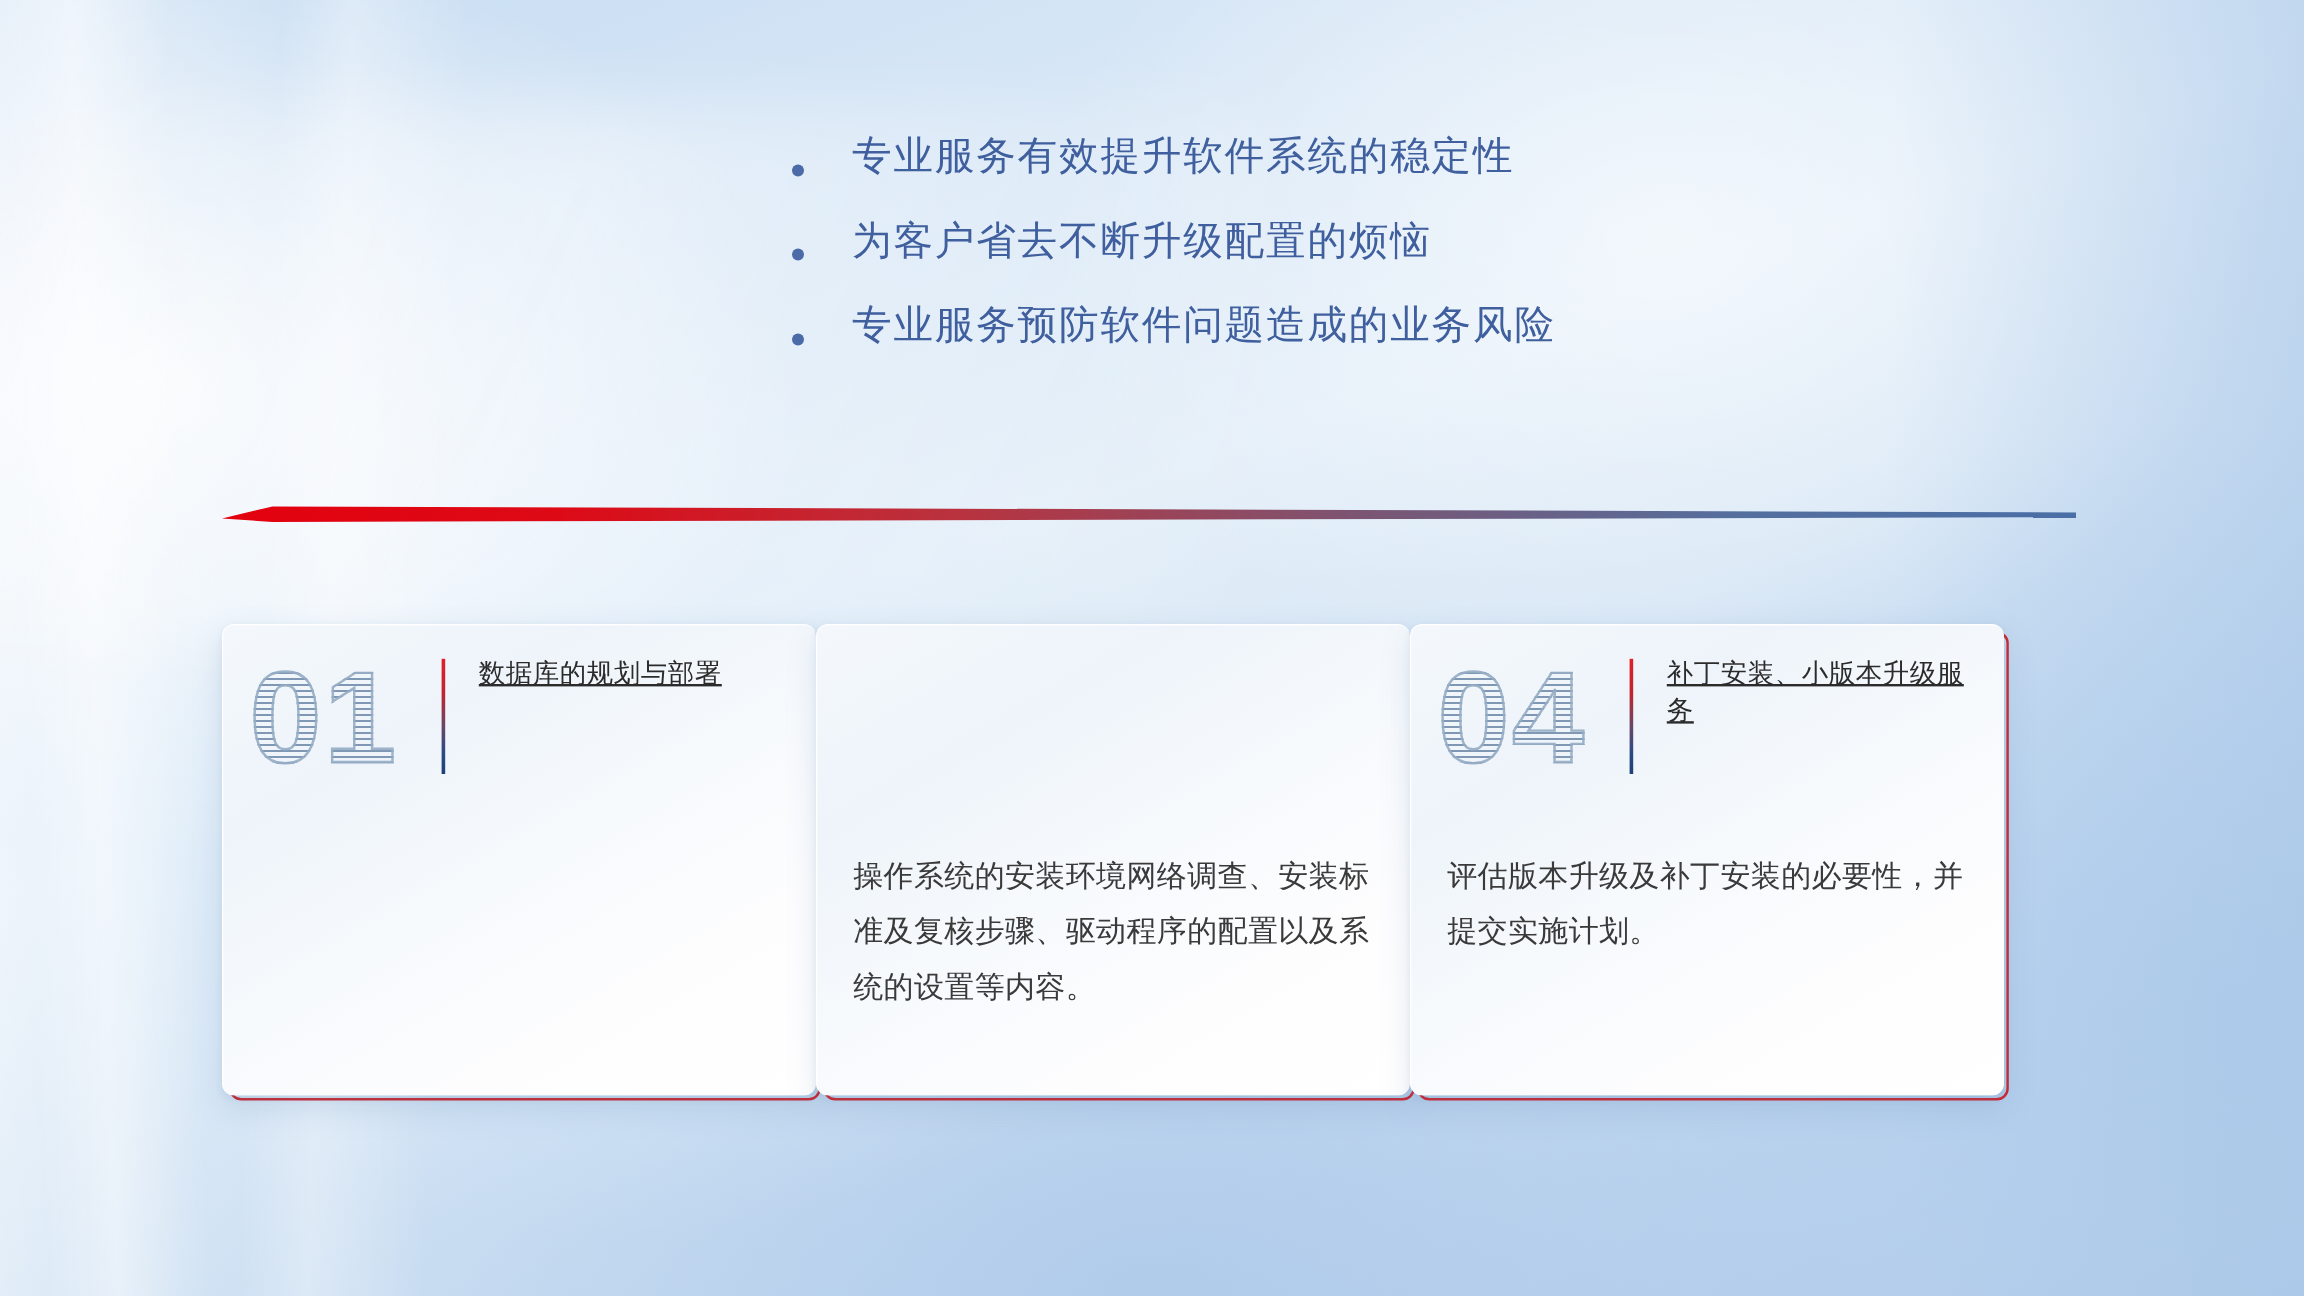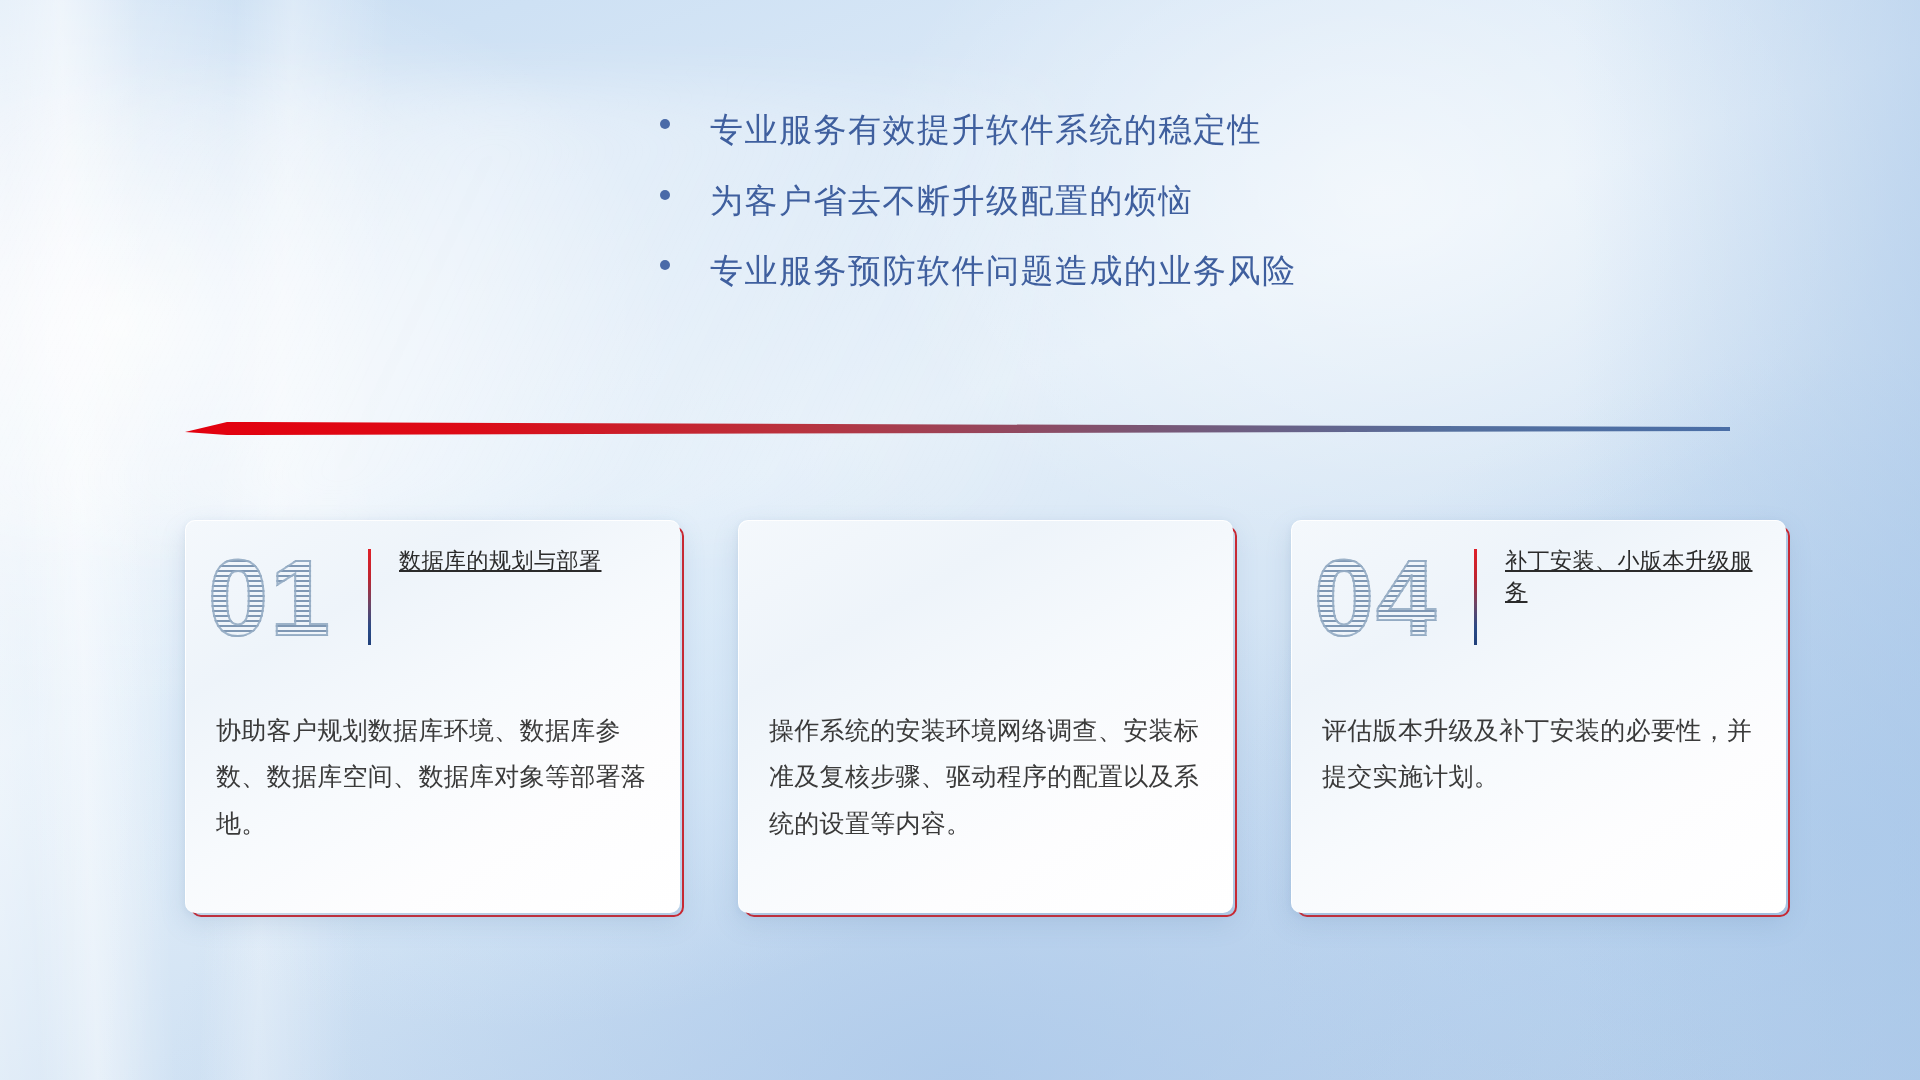--- a/index.html
+++ b/index.html
@@ -54,21 +54,21 @@
   
   .bullets {
     position: absolute;
     left: 660px;
     top: 108px;
     width: 900px;
     z-index: 5;
   }
   .bullet-row {
     display: flex;
-    align-items: center;
+    align-items: flex-end;
     margin-bottom: 26px;
   }
   .bullet-dot {
     width: 10px;
     height: 10px;
     border-radius: 50%;
     background: #4a6aa8;
     flex: 0 0 auto;
     margin-right: 40px;
     position: relative;
@@ -93,21 +93,20 @@
   }
   .divider-wrap svg { display: block; width: 100%; height: 100%; }
 
   
   .cards {
     position: absolute;
     left: 185px;
     top: 520px;
     width: 1600px;
     display: flex;
-    gap: 58px;
     z-index: 6;
   }
   .card {
     position: relative;
     width: 495px;
     height: 393px;
     flex: 0 0 auto;
   }
   
   .card-frame {
@@ -239,21 +238,20 @@
     <div class="card">
       <div class="card-frame"></div>
       <div class="card-panel">
         <div class="card-head">
           <div class="card-number">01</div>
           <div class="card-title-block">
             <span class="title-bar"></span>
             <span class="card-title">数据库的规划与部署</span>
           </div>
         </div>
-        <div class="card-body">协助客户规划数据库环境、数据库参数、数据库空间、数据库对象等部署落地。</div>
       </div>
     </div>
 
     <div class="card">
       <div class="card-frame"></div>
       <div class="card-panel">
         <div class="card-body">操作系统的安装环境网络调查、安装标准及复核步骤、驱动程序的配置以及系统的设置等内容。</div>
       </div>
     </div>
 

